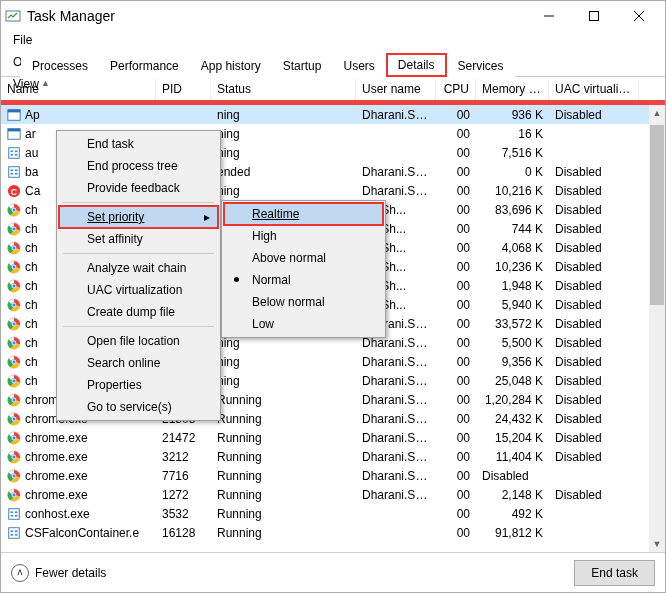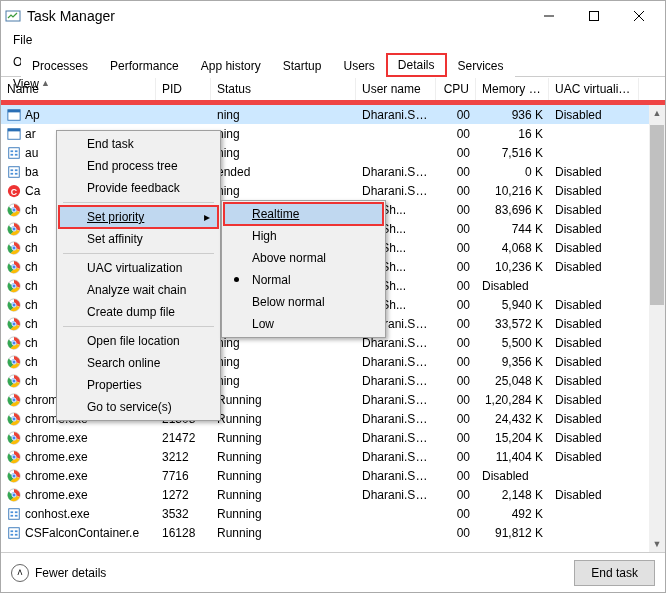--- a/index.html
+++ b/index.html
@@ -269,20 +269,21 @@
                 <path d="M14.5 10 A7 7 0 0 1 4 14 L7 10.5 A3.2 3.2 0 0 0 11 9 Z" fill="#fbbc05"></path>
                 <path d="M4 14 A7 7 0 0 1 2 4 L6 8 A3.2 3.2 0 0 0 7 11 Z" fill="#34a853"></path>
                 <circle cx="8" cy="8" r="2.3" fill="#4285f4" stroke="#fff" stroke-width="1"></circle>
               </svg>
               <span>ch</span>
             </div>
             <div class="col c-pid"></div>
             <div class="col c-status"></div>
             <div class="col c-user">ani.Sh...</div>
             <div class="col c-cpu">00</div>
+            <div class="col c-mem">1,948 K</div>
             <div class="col c-uac">Disabled</div>
           </div>
           <div class="row">
             <div class="col c-name">
               <svg class="proc-icon" viewBox="0 0 16 16">
                 <circle cx="8" cy="8" r="7" fill="#fff" stroke="#888" stroke-width="0.5"></circle>
                 <circle cx="8" cy="8" r="3.2" fill="#4285f4"></circle>
                 <path d="M8 1 A7 7 0 0 1 14.5 10 L10 8 A3.2 3.2 0 0 0 8 4.8 Z" fill="#ea4335"></path>
                 <path d="M14.5 10 A7 7 0 0 1 4 14 L7 10.5 A3.2 3.2 0 0 0 11 9 Z" fill="#fbbc05"></path>
                 <path d="M4 14 A7 7 0 0 1 2 4 L6 8 A3.2 3.2 0 0 0 7 11 Z" fill="#34a853"></path>
@@ -540,22 +541,22 @@
 </div>
 
 <div class="ctx ctx1">
   <div class="mi">End task</div>
   <div class="mi">End process tree</div>
   <div class="mi">Provide feedback</div>
   <div class="sep"></div>
   <div class="mi sel red"><span>Set priority</span><span class="arrow">▸</span></div>
   <div class="mi">Set affinity</div>
   <div class="sep"></div>
+  <div class="mi">Analyze wait chain</div>
   <div class="mi">UAC virtualization</div>
-  <div class="mi">Analyze wait chain</div>
   <div class="mi">Create dump file</div>
   <div class="sep"></div>
   <div class="mi">Open file location</div>
   <div class="mi">Search online</div>
   <div class="mi">Properties</div>
   <div class="mi">Go to service(s)</div>
 </div>
 
 <div class="ctx ctx2">
   <div class="mi sel red">Realtime</div>

